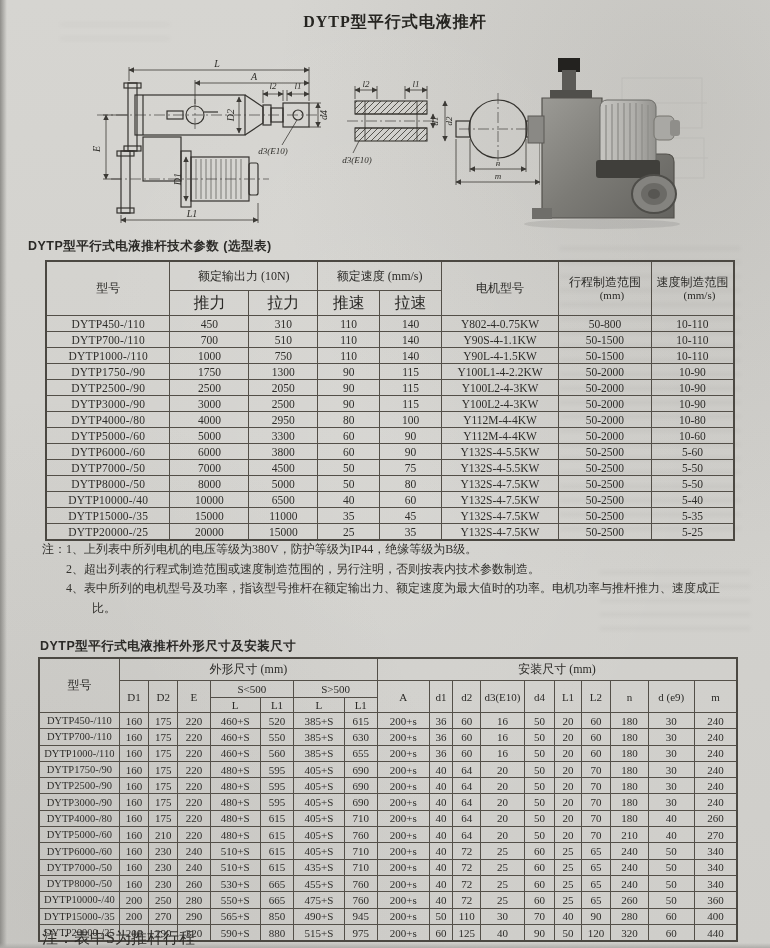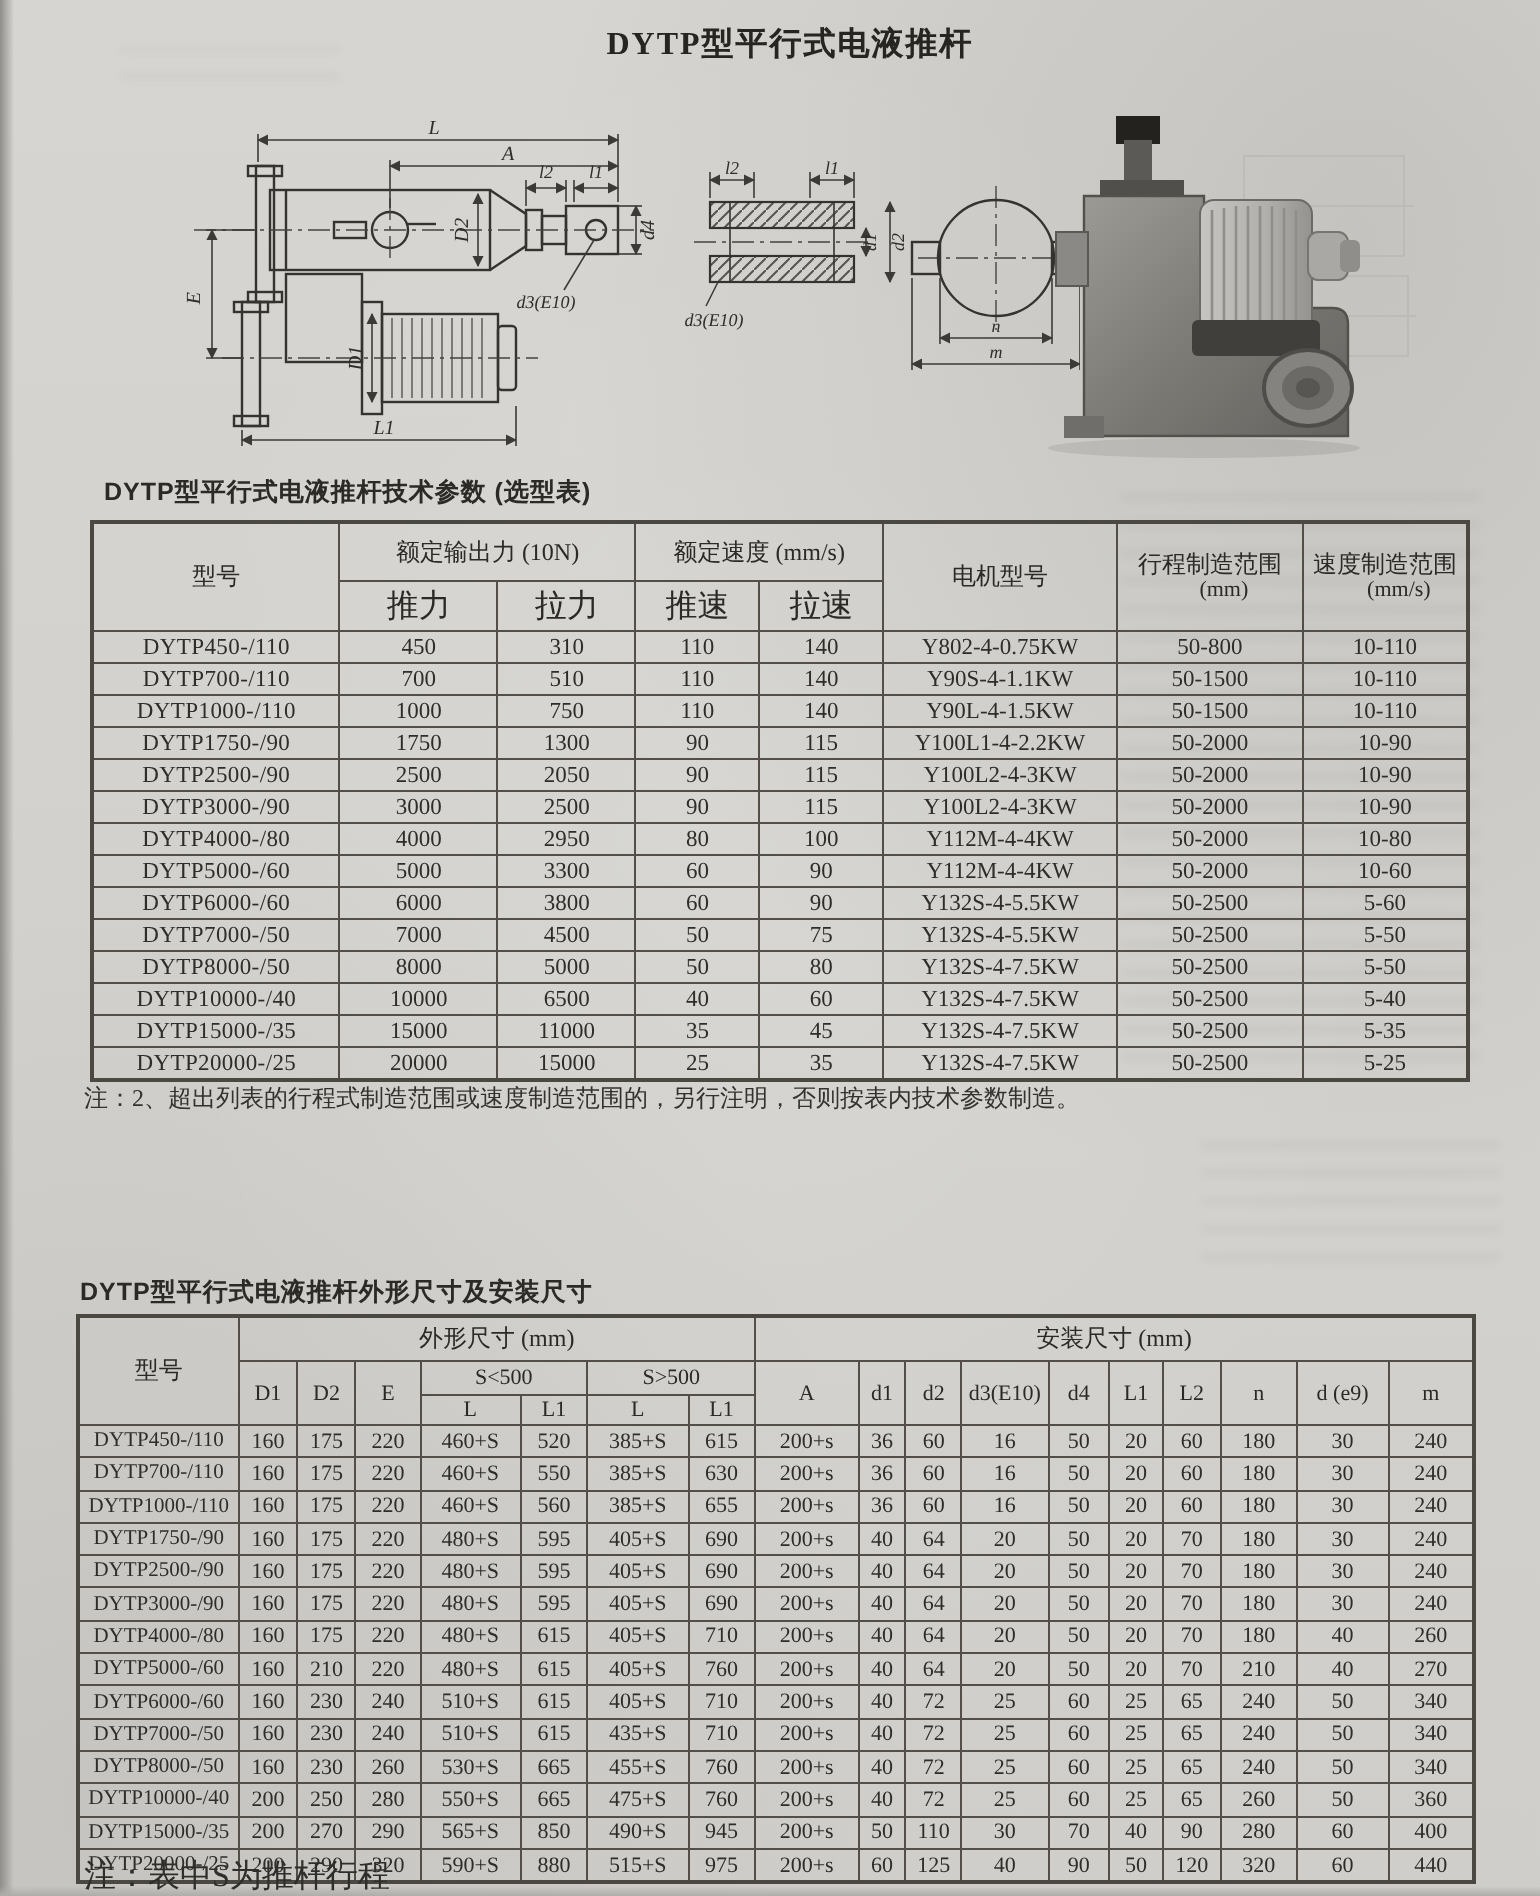--- a/index.html
+++ b/index.html
@@ -20,21 +20,21 @@
     repeating-linear-gradient(0deg,#55534f 0 3px,transparent 3px 14px);}
   .smudge.s1{left:560px;top:240px;width:180px;height:290px;transform:scaleX(-1);}
   .smudge.s2{left:600px;top:560px;width:150px;height:70px;}
   .smudge.s3{left:60px;top:18px;width:110px;height:22px;opacity:.05;}
 
   .title{position:absolute;left:0;top:12px;width:100%;text-align:center;
     font-size:16px;font-weight:bold;letter-spacing:1px;color:#262521;padding-left:10px;}
 
   .section-heading{position:absolute;font-family:"Liberation Sans",sans-serif;
     font-weight:bold;font-size:12.5px;color:#2b2a27;letter-spacing:.5px;}
-  .sec1{left:52px;top:238px;}
+  .sec1{left:28px;top:238px;}
   .sec2{left:40px;top:638px;text-align:right;}
 
   table{border-collapse:collapse;table-layout:fixed;}
   th,td{border:1px solid #534f48;text-align:center;vertical-align:middle;
     padding:0 1px;font-weight:normal;overflow:hidden;white-space:nowrap;}
   thead th{font-size:12px;color:#2b2a27;}
   .hdr-sub{font-size:16px;}
 
   .table1{position:absolute;left:45px;top:260px;width:690px;border:2px solid #4b4842;}
   .table1 thead tr.h1 th{height:28px;}
@@ -447,21 +447,23 @@
           <td>35</td>
           <td>Y132S-4-7.5KW</td>
           <td>50-2500</td>
           <td>5-25</td>
         </tr>
       </tbody>
   </table>
 
   <div class="notes">
     <span class="note-label">注：</span>
+    <div class="note-item">1、上列表中所列电机的电压等级为380V，防护等级为IP44，绝缘等级为B级。</div>
     <div class="note-item">2、超出列表的行程式制造范围或速度制造范围的，另行注明，否则按表内技术参数制造。</div>
+    <div class="note-item">4、表中所列的电机型号及功率，指该型号推杆在额定输出力、额定速度为最大值时的功率。电机功率与推杆推力、速度成正比。</div>
   </div>
 
   <div class="section-heading sec2">DYTP型平行式电液推杆外形尺寸及安装尺寸</div>
 
   <table class="table2">
     <colgroup>
       <col style="width:11.5%">
         <col style="width:4.2%">
         <col style="width:4.2%">
         <col style="width:4.6%">

